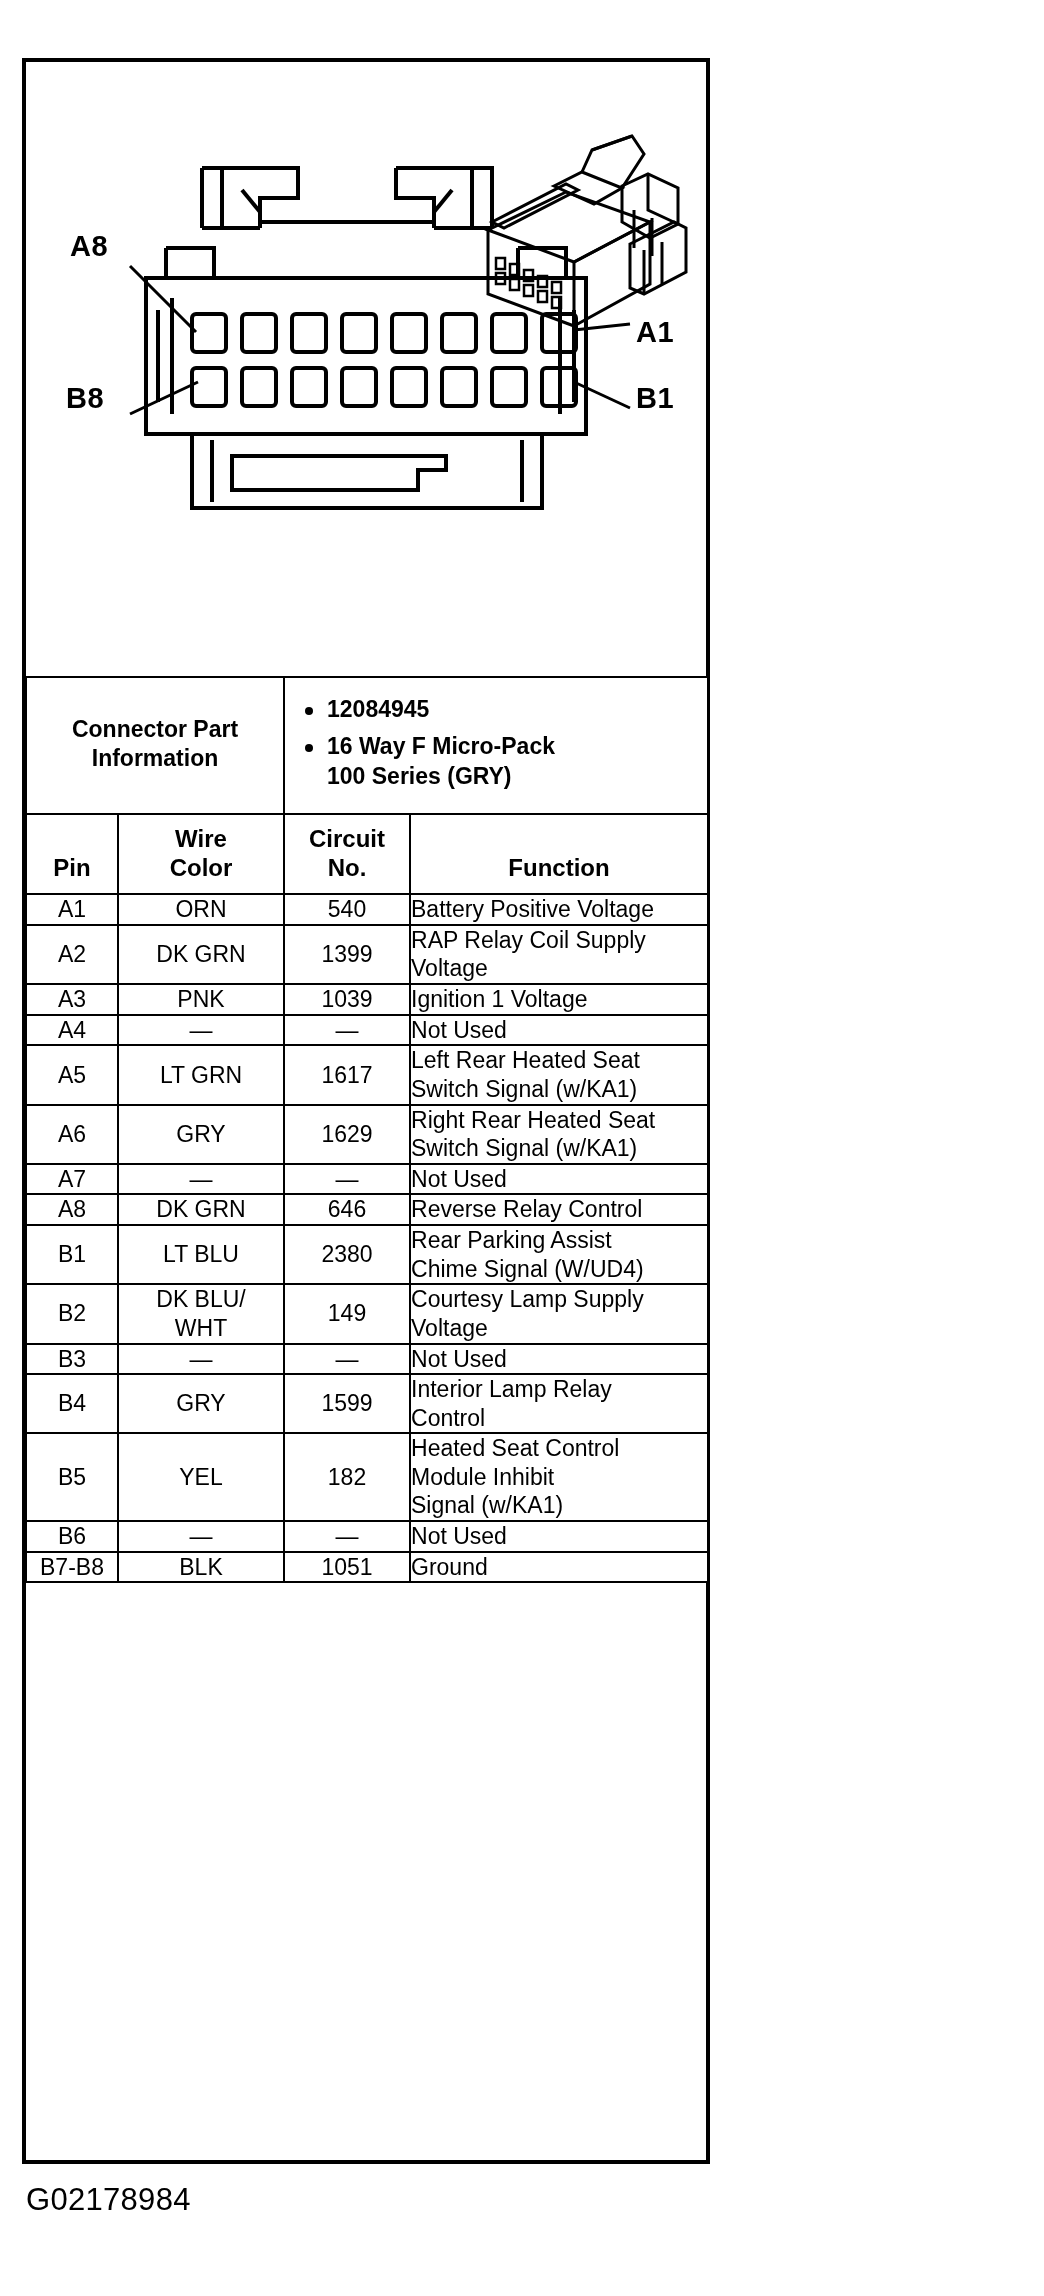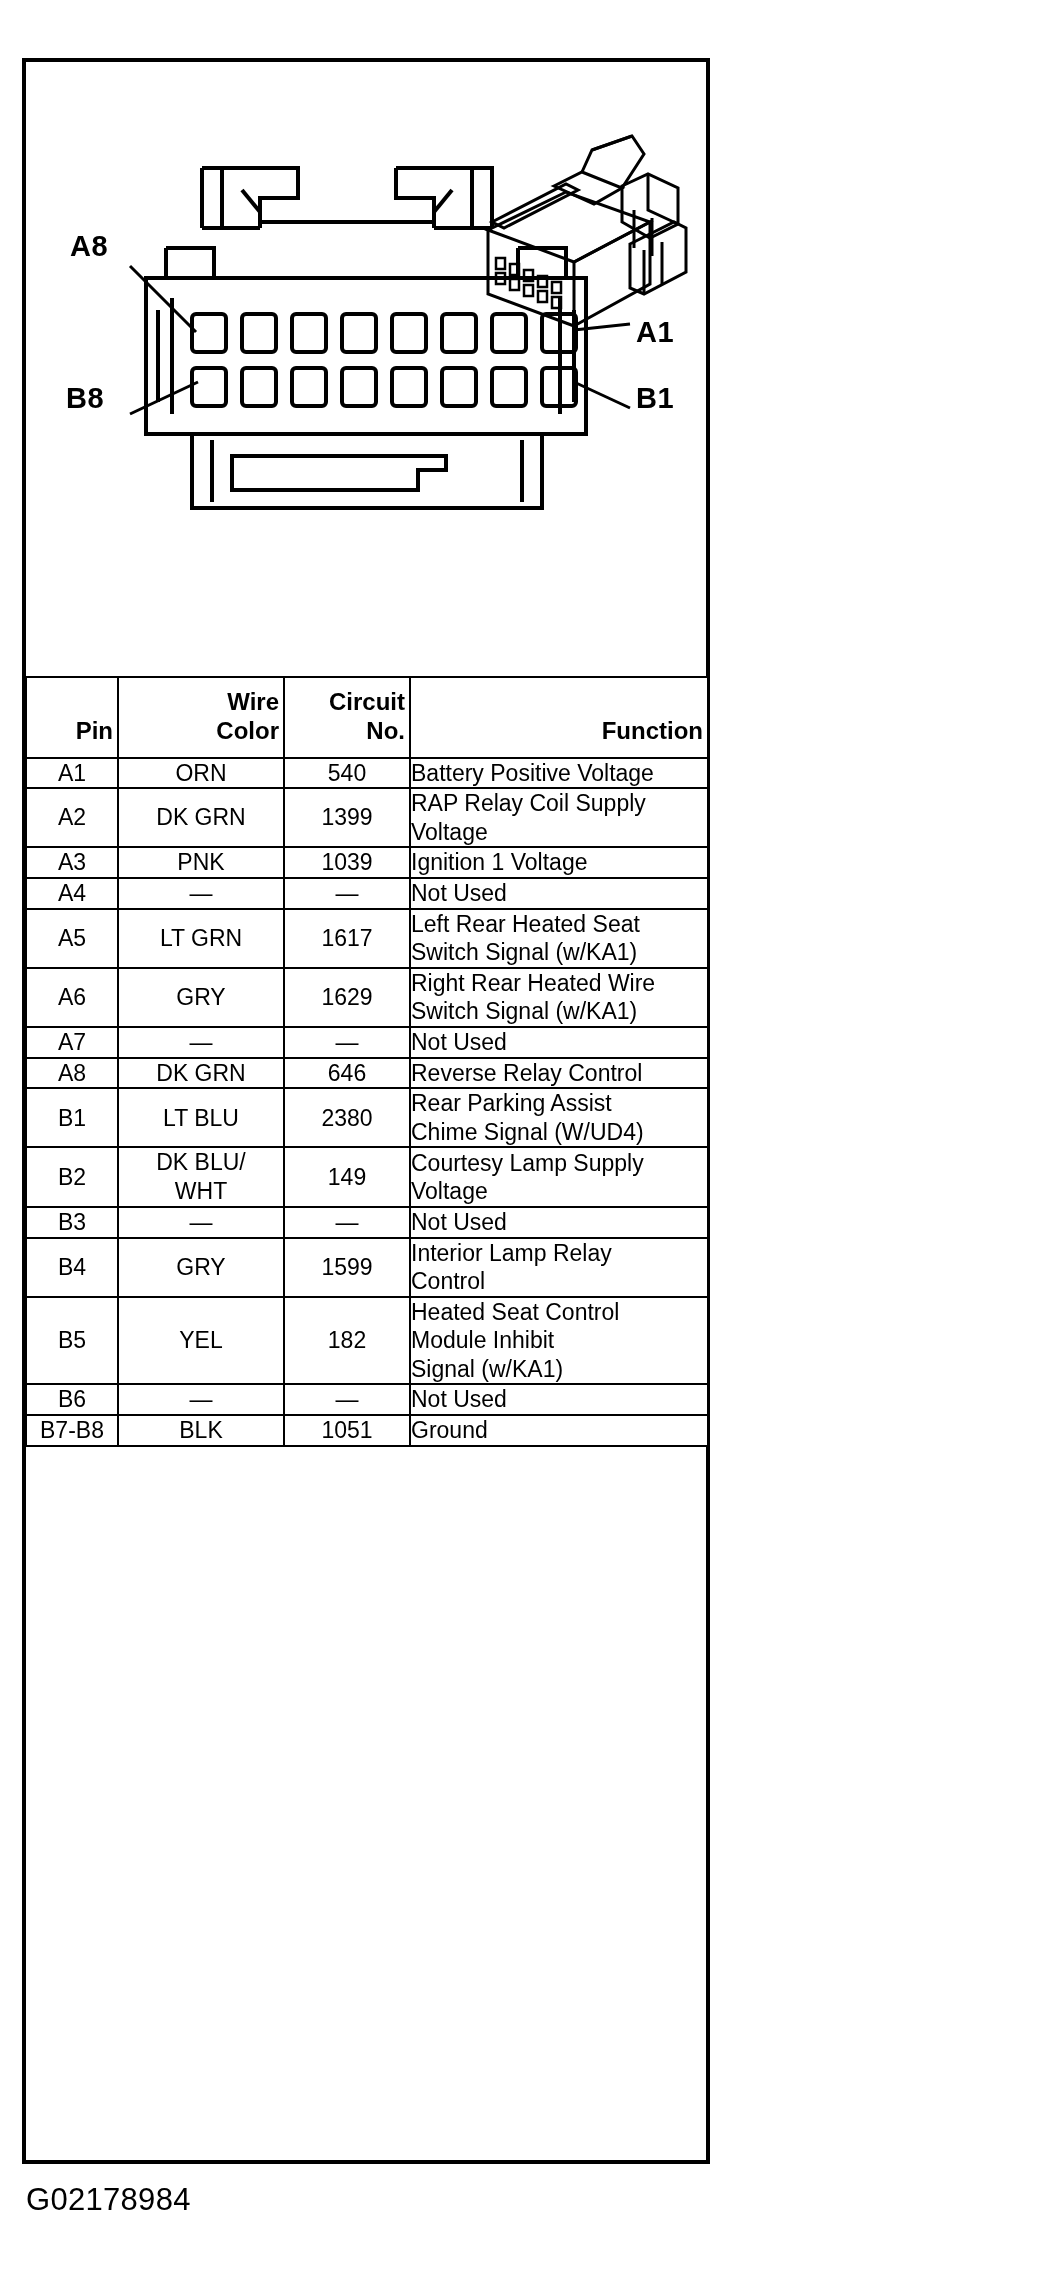--- a/index.html
+++ b/index.html
@@ -116,21 +116,21 @@
     width: 8px;
     height: 8px;
     background: #000;
     border-radius: 50%;
   }
 
   
   .hdr th {
     font-weight: bold;
     font-size: 24px;
-    text-align: right;
+    text-align: center;
     line-height: 1.22;
     padding: 9px 4px 11px 4px;
     vertical-align: bottom;
   }
   .hdr th.h-pin,
   .hdr th.h-function { vertical-align: bottom; padding-bottom: 11px; }
 
   
   .c-pin, .c-wire, .c-circuit {
     text-align: center;
@@ -287,20 +287,37 @@
 
     <table class="pin-table">
       <colgroup>
         <col class="col-pin">
         <col class="col-wire">
         <col class="col-circuit">
         <col class="col-function">
       </colgroup>
       <tbody>
 
+        <tr>
+          <td class="cpi-label" colspan="2">
+            <div>Connector Part</div>
+            <div>Information</div>
+          </td>
+          <td class="cpi-values" colspan="2">
+            <ul>
+              <li>
+                <span>12084945</span>
+              </li>
+              <li>
+                <div>16 Way F Micro-Pack</div>
+                <div>100 Series (GRY)</div>
+              </li>
+            </ul>
+          </td>
+        </tr>
 
         <tr class="hdr">
           <th class="h-pin">Pin</th>
           <th class="h-wire">
             <div>Wire</div>
             <div>Color</div>
           </th>
           <th class="h-circuit">
             <div>Circuit</div>
             <div>No.</div>
@@ -353,21 +370,21 @@
             <div>Left Rear Heated Seat</div>
             <div>Switch Signal (w/KA1)</div>
           </td>
         </tr>
 
         <tr>
           <td class="c-pin">A6</td>
           <td class="c-wire">GRY</td>
           <td class="c-circuit">1629</td>
           <td class="c-function">
-            <div>Right Rear Heated Wire</div>
+            <div>Right Rear Heated Seat</div>
             <div>Switch Signal (w/KA1)</div>
           </td>
         </tr>
 
         <tr>
           <td class="c-pin">A7</td>
           <td class="c-wire dash">—</td>
           <td class="c-circuit dash">—</td>
           <td class="c-function">
             <div>Not Used</div>

